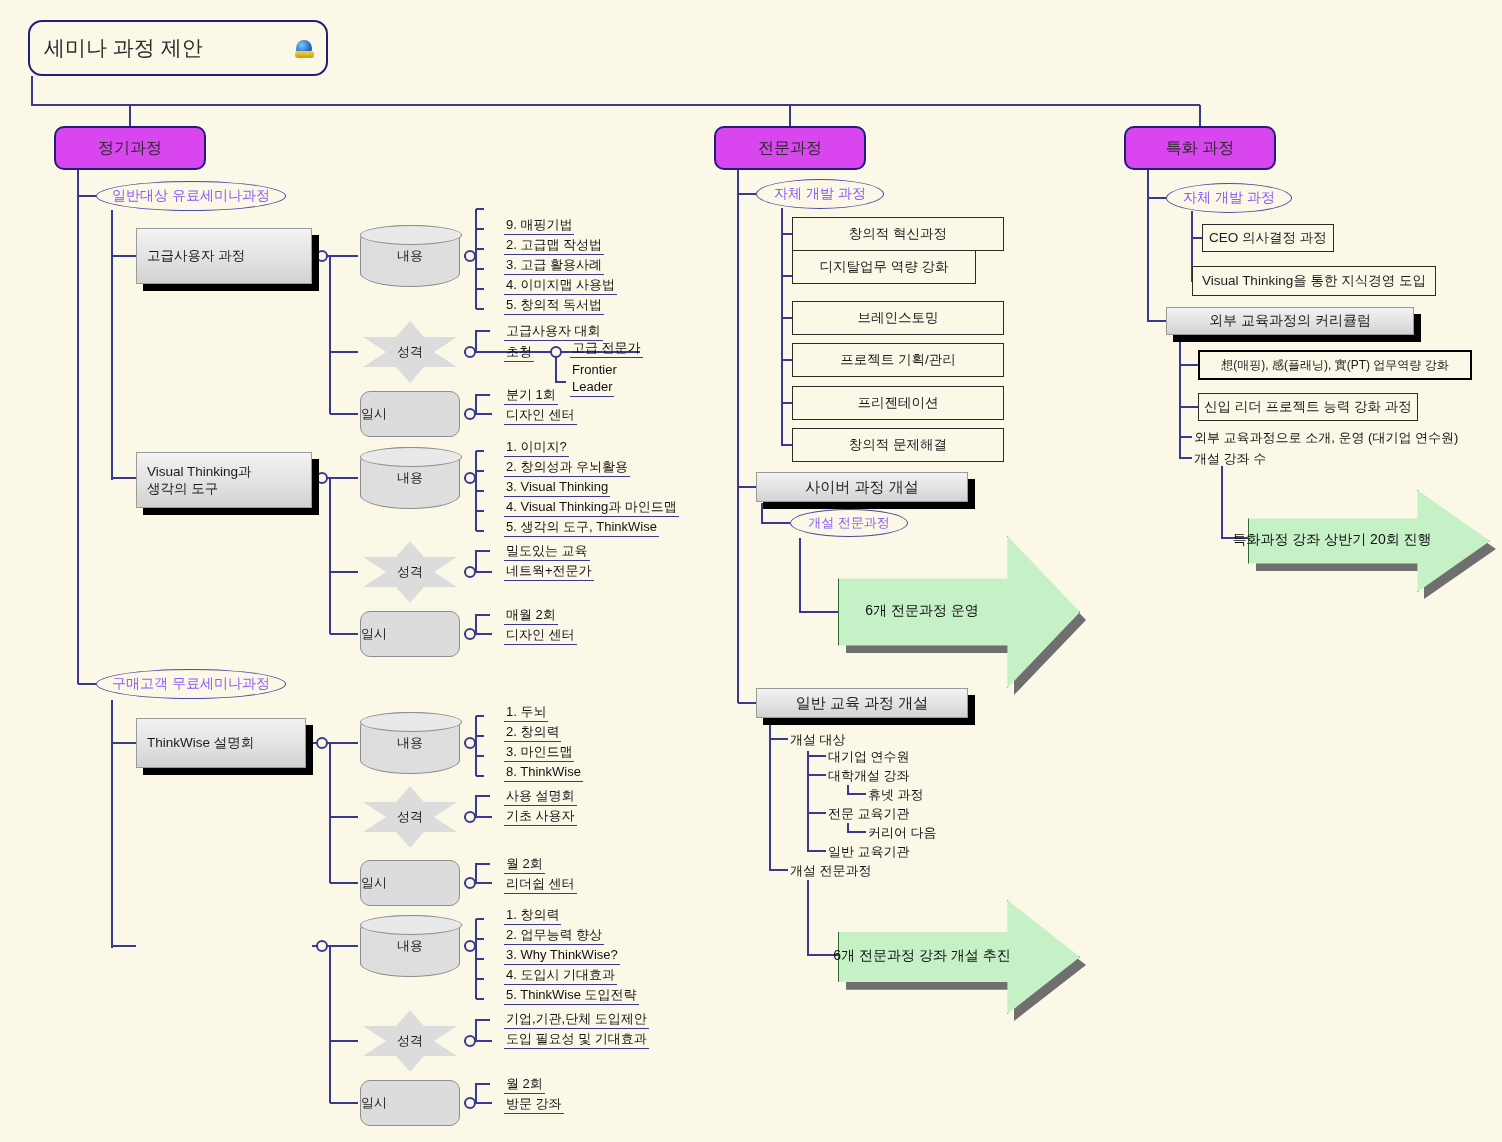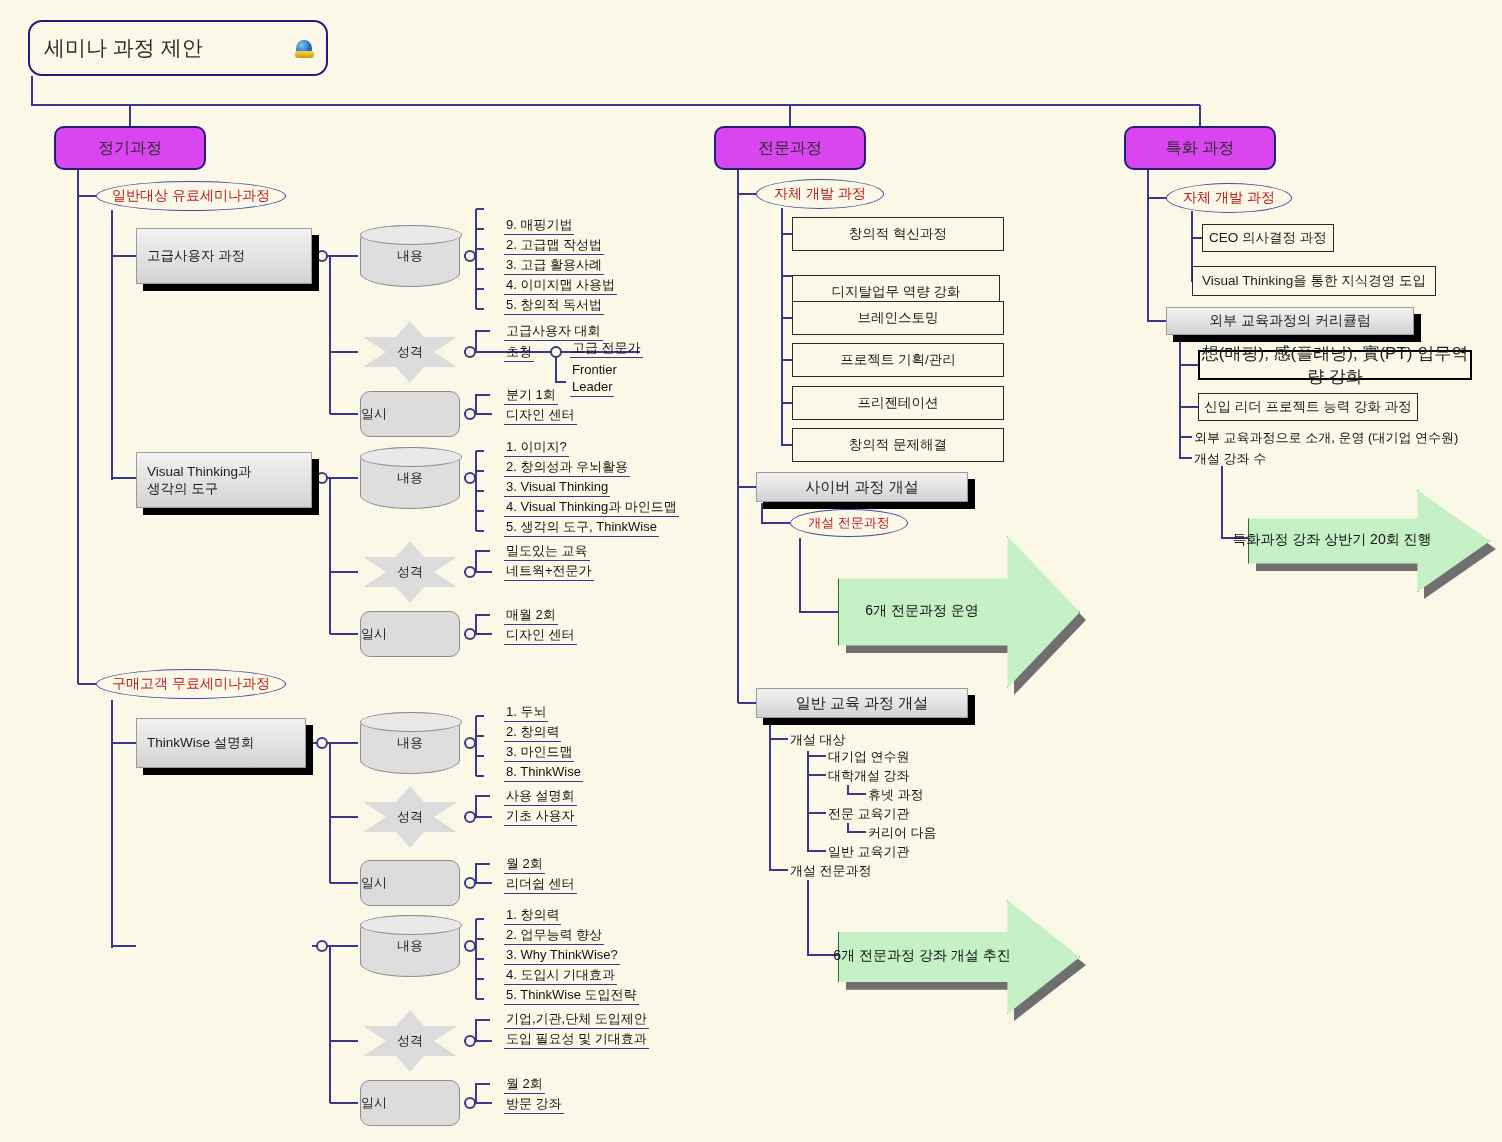--- a/index.html
+++ b/index.html
@@ -31,38 +31,38 @@
 
   
   .lvl1{
     border:2px solid #1F1F7A;border-radius:10px;background:#d946ef;
     height:44px;font-size:16px;color:#2b2b2b;justify-content:center;
   }
 
   
   .ellipse{
     border:1px solid #4b4b9e;border-radius:50%;background:#FCF8E8;
-    height:30px;font-size:14px;color:#b91c1c;justify-content:center;white-space:nowrap;
+    height:30px;font-size:14px;color:#8b5cf6;justify-content:center;white-space:nowrap;
   }
 
   
   .grey3d{
     border:1px solid #9a9a9a;
     background:linear-gradient(180deg,#f2f2f2 0%,#e2e2e2 55%,#d2d2d2 100%);
     font-size:13.5px;color:#1b1b1b;padding:0 10px;
     box-shadow:7px 7px 0 0 #000;
   }
   .grey3d.center{justify-content:center;font-size:15px;}
 
   
   .plainbox{
     border:1px solid #2b2b2b;background:#FCF8E8;font-size:13.5px;color:#1b1b1b;
     justify-content:center;
   }
-  .plainbox.bold{border:2px solid #000;font-size:17px;}
+  .plainbox.bold{border:2px solid #000;font-size:12px;}
 
   
   .cyl{
     width:100px;height:62px;background:#dedede;border:1px solid #8d8d8d;
     border-radius:50px/14px;font-size:13px;color:#1b1b1b;
     justify-content:center;
   }
   .cyl:before{content:"";position:absolute;left:-1px;top:-1px;width:100px;height:18px;
     border:1px solid #8d8d8d;border-radius:50%;background:#e9e9e9;}
   .cyl span.lbl{position:relative;z-index:2;text-align:center;}
@@ -381,21 +381,21 @@
   <div class="leaf" style="left:504px;top:1031px;">도입 필요성 및 기대효과</div>
   <div class="leaf" style="left:504px;top:1076px;">월 2회</div>
   <div class="leaf" style="left:504px;top:1096px;">방문 강좌</div>
 
   <div class="node ellipse" style="left:756px;top:179px;width:128px;">
     <span class="lbl" style="text-align:center;">자체 개발 과정</span>
   </div>
   <div class="node plainbox" style="left:792px;top:217px;width:212px;height:34px;">
     <span class="lbl" style="text-align:center;">창의적 혁신과정</span>
   </div>
-  <div class="node plainbox" style="left:792px;top:275px;width:208px;height:34px;">
+  <div class="node plainbox" style="left:792px;top:250px;width:184px;height:34px;">
     <span class="lbl" style="text-align:center;">디지탈업무 역량 강화</span>
   </div>
   <div class="node plainbox" style="left:792px;top:301px;width:212px;height:34px;">
     <span class="lbl" style="text-align:center;">브레인스토밍</span>
   </div>
   <div class="node plainbox" style="left:792px;top:343px;width:212px;height:34px;">
     <span class="lbl" style="text-align:center;">프로젝트 기획/관리</span>
   </div>
   <div class="node plainbox" style="left:792px;top:386px;width:212px;height:34px;">
     <span class="lbl" style="text-align:center;">프리젠테이션</span>

